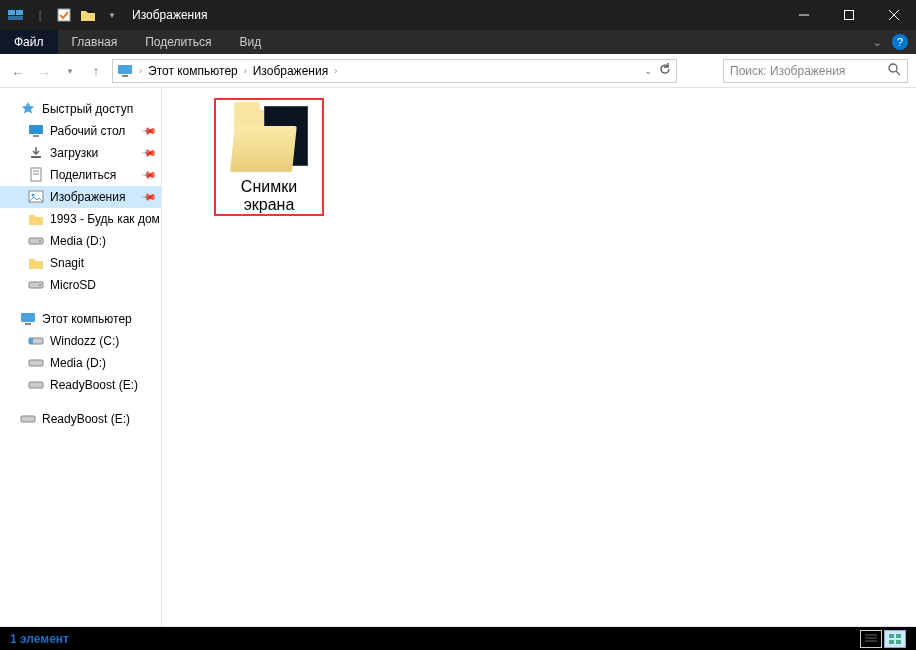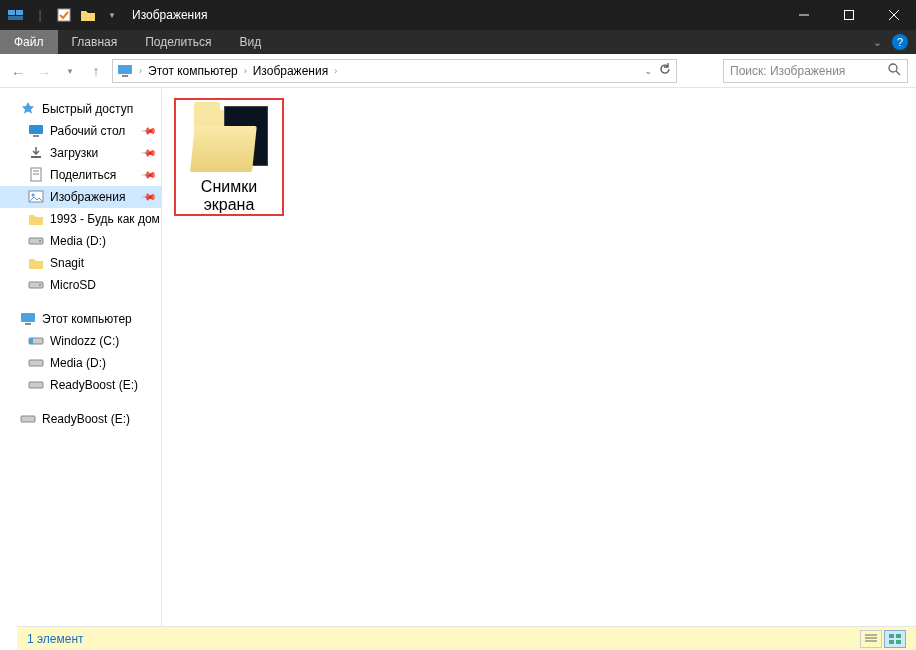--- a/index.html
+++ b/index.html
@@ -9,39 +9,39 @@
   .titlebar { height: 30px; background: #1f1f1f; color: #fff; display: flex; align-items: center; font-size: 12px; }
   .titlebar .qat { display: flex; align-items: center; gap: 4px; padding-left: 6px; }
   .titlebar .qat span { width: 20px; height: 20px; display: flex; align-items: center; justify-content: center; }
   .titlebar .title { padding-left: 10px; }
   .titlebar .win-controls { margin-left: auto; display: flex; }
   .titlebar .win-controls div { width: 45px; height: 30px; display: flex; align-items: center; justify-content: center; cursor: pointer; }
 
   
   .ribbon { height: 24px; background: #2b2b2b; display: flex; align-items: stretch; font-size: 12px; color: #ccc; }
   .ribbon .tab { padding: 0 14px; display: flex; align-items: center; cursor: pointer; }
-  .ribbon .tab.file { background: #737373; color: #fff; }
+  .ribbon .tab.file { background: #0f172a; color: #fff; }
   .ribbon .right { margin-left: auto; display: flex; align-items: center; padding-right: 8px; gap: 10px; }
   .ribbon .chevron { color: #999; font-size: 11px; }
   .ribbon .help { width: 16px; height: 16px; border-radius: 50%; background: #0078d4; color: #fff; display: flex; align-items: center; justify-content: center; font-size: 11px; }
 
   
   .addr-row { height: 34px; background: #fff; display: flex; align-items: center; padding: 4px 8px; gap: 6px; border-bottom: 1px solid #e5e5e5; }
   .nav-arrow { width: 20px; height: 20px; display: flex; align-items: center; justify-content: center; color: #888; cursor: pointer; font-size: 14px; }
   .nav-arrow.disabled { color: #ccc; }
   .addr-bar { flex: 1; height: 24px; border: 1px solid #ccc; display: flex; align-items: center; padding: 0 4px; font-size: 12px; }
   .addr-bar .pc-icon { width: 16px; height: 16px; margin-right: 4px; }
   .addr-bar .crumb { padding: 0 4px; cursor: pointer; }
   .addr-bar .sep { color: #888; font-size: 9px; padding: 0 2px; }
   .addr-bar .addr-tools { margin-left: auto; display: flex; align-items: center; gap: 6px; color: #666; }
   .search-box { width: 185px; height: 24px; border: 1px solid #ccc; display: flex; align-items: center; padding: 0 6px; font-size: 12px; color: #888; margin-left: 40px; }
   .search-box .sicon { margin-left: auto; color: #666; }
 
   
-  .body { display: flex; height: 538px; }
+  .body { display: flex; height: 538px; gap: 40px; }
 
   
   .sidebar { width: 162px; border-right: 1px solid #e5e5e5; padding-top: 10px; font-size: 12px; overflow: hidden; }
   .tree-item { height: 22px; display: flex; align-items: center; padding-left: 20px; cursor: pointer; white-space: nowrap; position: relative; }
   .tree-item.level2 { padding-left: 28px; }
   .tree-item.selected { background: #cde8ff; }
   .tree-item .ticon { width: 16px; height: 16px; margin-right: 6px; flex-shrink: 0; }
   .tree-item .pin { margin-left: auto; margin-right: 6px; color: #888; font-size: 10px; transform: rotate(45deg); }
   .tree-spacer { height: 12px; }
 
@@ -49,21 +49,21 @@
   .content { flex: 1; padding: 12px; position: relative; }
   .folder-item { width: 110px; text-align: center; font-size: 16px; cursor: pointer; position: relative; padding: 6px 4px 10px; }
   .folder-highlight { position: absolute; left: 0; top: -2px; width: 110px; height: 118px; border: 2px solid #e53935; pointer-events: none; }
   .folder-thumb { width: 78px; height: 66px; margin: 0 auto 6px; position: relative; }
   .folder-back { position: absolute; left: 4px; top: 4px; width: 66px; height: 56px; background: #f7e6a2; border-radius: 2px 2px 0 0; }
   .folder-back::before { content: ""; position: absolute; top: -8px; left: 0; width: 26px; height: 10px; background: #f7e6a2; border-radius: 2px 2px 0 0; }
   .folder-preview { position: absolute; right: 0; top: 0; width: 44px; height: 60px; background: #0a1420; border: 1px solid #444; }
   .folder-front { position: absolute; left: 0; bottom: 0; width: 62px; height: 46px; background: linear-gradient(#fce9a8, #e8cf7a); border-radius: 2px; transform: skewX(-6deg); transform-origin: bottom left; }
 
   
-  .statusbar { position: absolute; left: 17px; right: 0; bottom: 0; height: 24px; border-top: 1px solid #e5e5e5; background: #fef9c3; display: flex; align-items: center; padding: 0 10px; font-size: 12px; color: #1a6fc4; }
+  .statusbar { position: absolute; left: 0; right: 0; bottom: 0; height: 24px; border-top: 1px solid #e5e5e5; background: #000000; display: flex; align-items: center; padding: 0 10px; font-size: 12px; color: #1a6fc4; font-weight: bold; }
   .statusbar .view-btns { margin-left: auto; display: flex; gap: 2px; }
   .statusbar .vbtn { width: 22px; height: 18px; border: 1px solid #ccc; display: flex; align-items: center; justify-content: center; font-size: 10px; color: #666; cursor: pointer; }
   .statusbar .vbtn.active { background: #cde8ff; border-color: #8ac; }
 
   
   .ico { display: inline-flex; align-items: center; justify-content: center; }
 </style>
 </head>
 <body>
 

